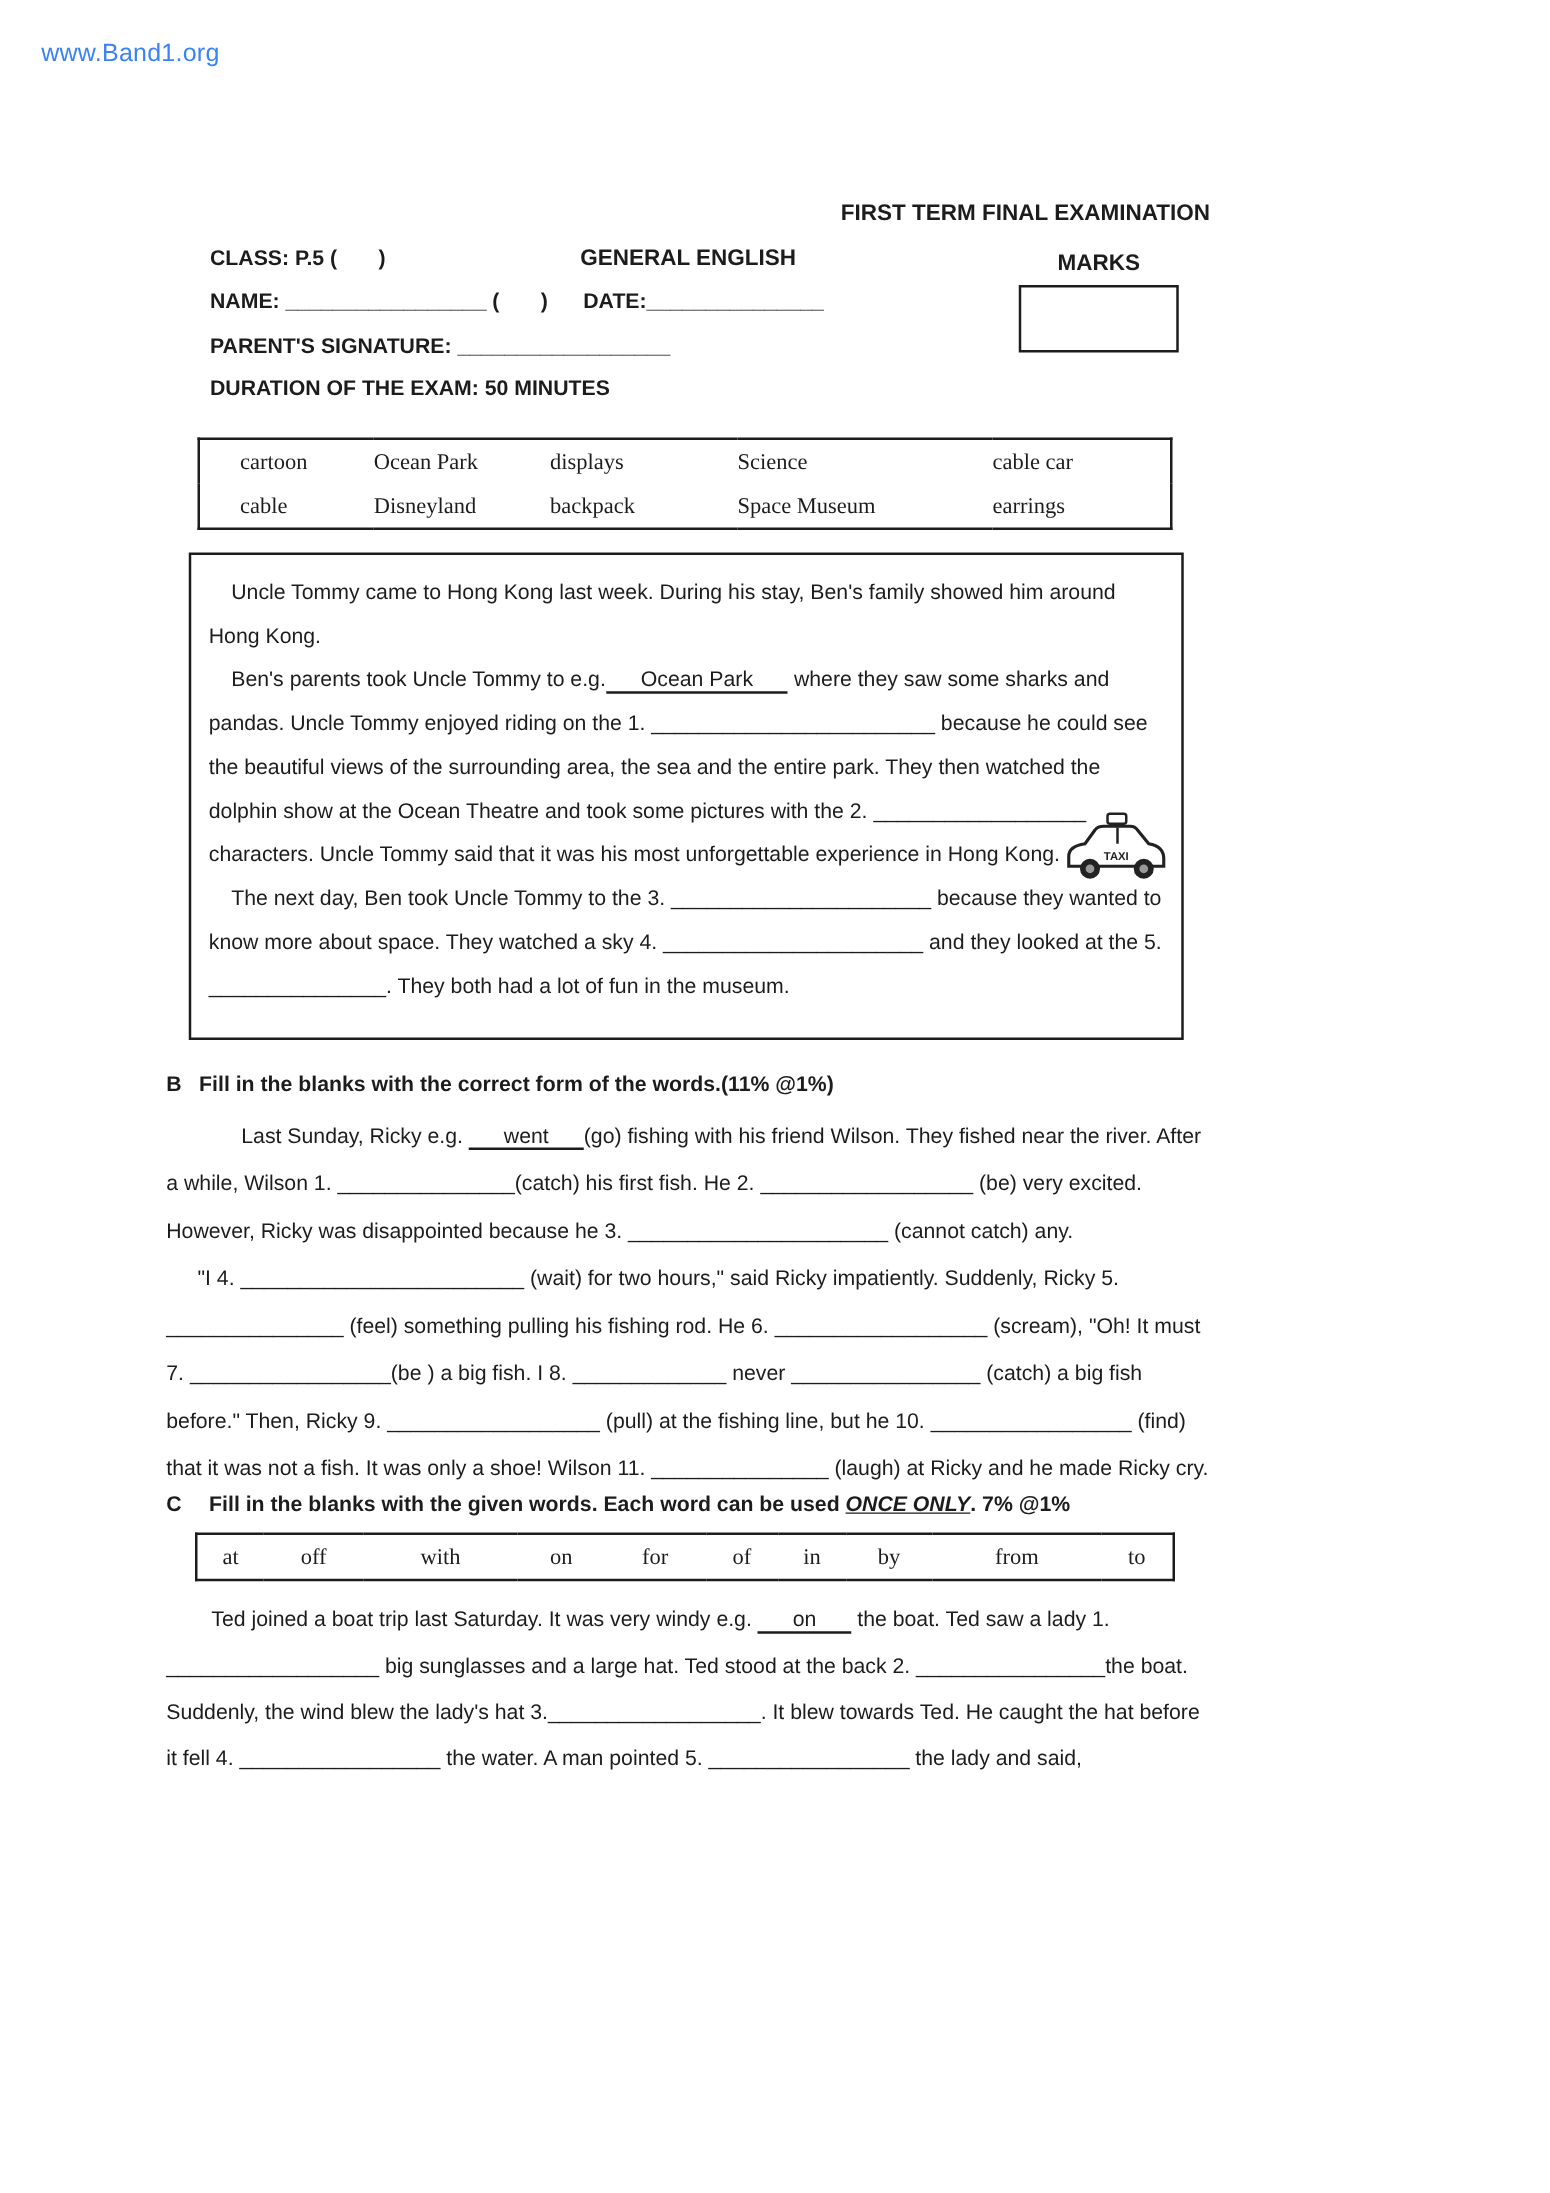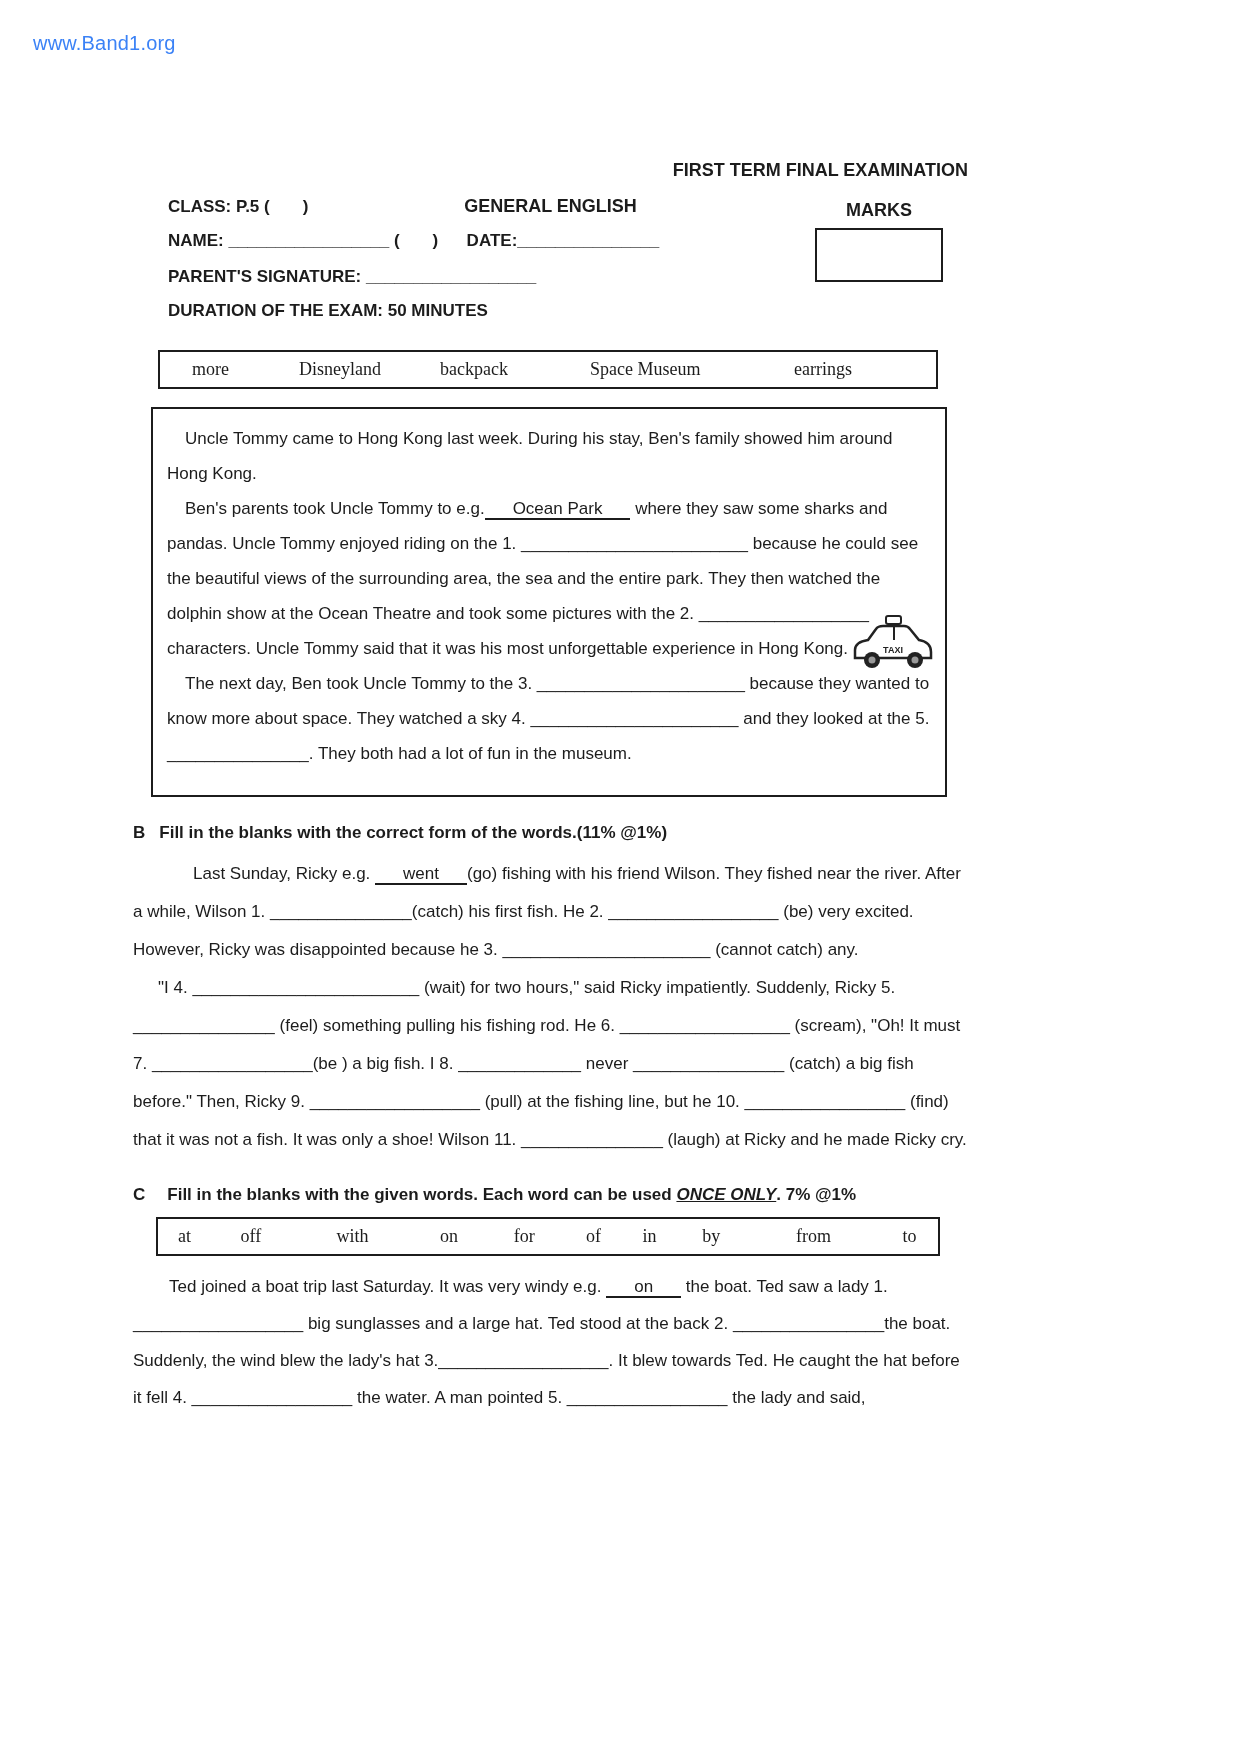--- a/index.html
+++ b/index.html
@@ -30,21 +30,21 @@
   .marks-box   { position:absolute; top:68px; right:25px; width:128px; height:54px;
                  border:2px solid #1c1c1c; }
 
   
   .sec-heading { font-weight:bold; font-size:17px; }
   .sec-heading .sec-label { display:inline-block; }
   .sec-a-heading { margin:6px 0 0 35px; }
   .sec-a-heading .sec-label { margin-right:10px; }
   .sec-b-heading { margin-top:26px; }
   .sec-b-heading .sec-label { margin-right:14px; }
-  .sec-c-heading { margin-top:26px; }
+  .sec-c-heading { }
   .sec-c-heading .sec-label { margin-right:22px; }
   .u-emph { text-decoration:underline; font-style:italic; }
 
   
   table.word-bank {
     border:2px solid #1c1c1c; border-collapse:collapse;
     font-family:"Liberation Serif", serif; font-size:18px;
   }
   table.word-bank td { padding:7px 0; }
   .wb-a { margin:10px 0 0 25px; width:780px; }
@@ -94,22 +94,29 @@
 
   <table class="word-bank wb-a">
     <colgroup>
         <col style="width:140px">
         <col style="width:141px">
         <col style="width:150px">
         <col style="width:204px">
         <col>
       </colgroup>
     <tbody>
+        <tr>
+      <td>cartoon</td>
+      <td>Ocean Park</td>
+      <td>displays</td>
+      <td>Science</td>
+      <td>cable car</td>
+    </tr>
     <tr>
-      <td>more</td>
+      <td>cable</td>
       <td>Disneyland</td>
       <td>backpack</td>
       <td>Space Museum</td>
       <td>earrings</td>
     </tr>
   </tbody>
     </table>
 
   <div class="passage-box">
     <p class="para">Uncle Tommy came to Hong Kong last week. During his stay, Ben's family showed him around Hong Kong.</p>

